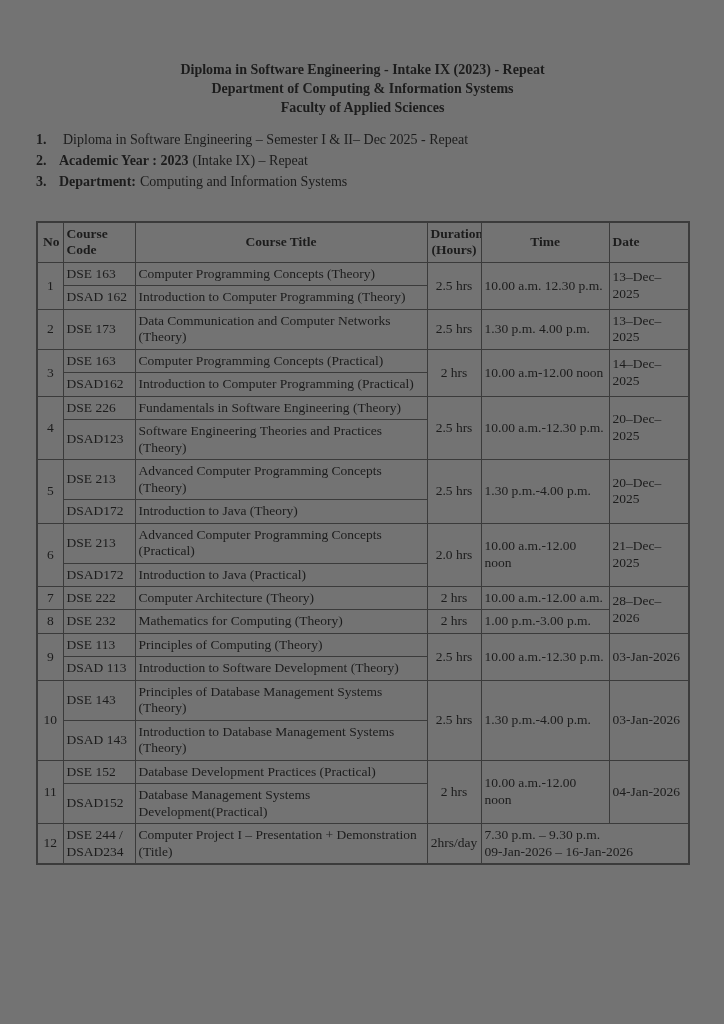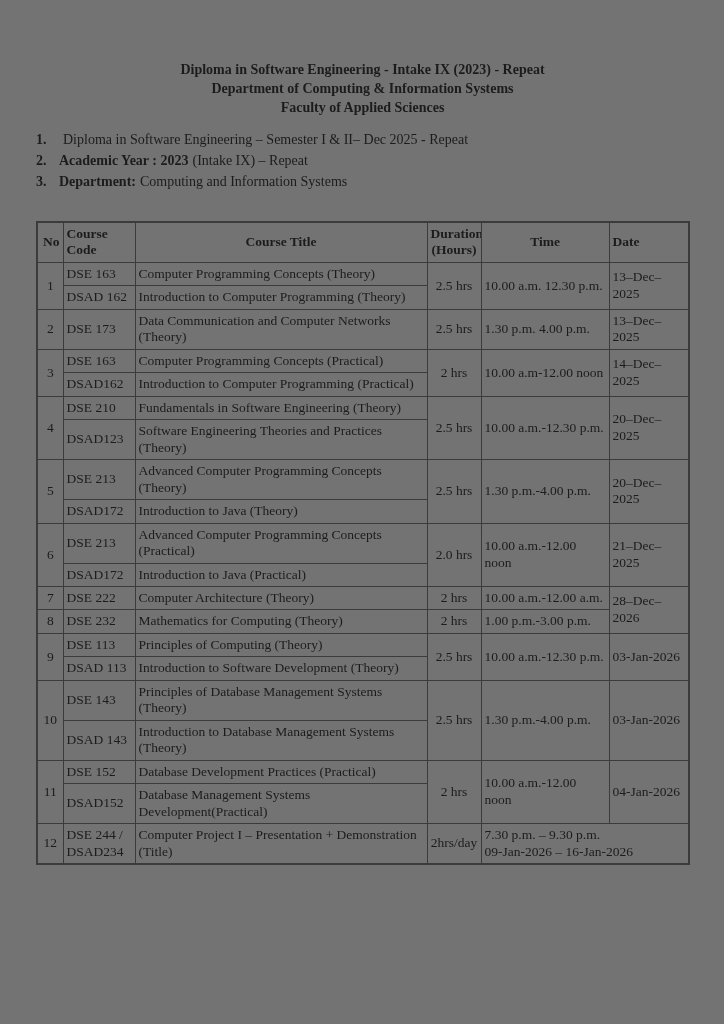--- a/index.html
+++ b/index.html
@@ -158,21 +158,21 @@
         <td class="c-time" rowspan="2">10.00 a.m-12.00 noon</td>
         <td class="c-date" rowspan="2">14–Dec–2025</td>
       </tr>
       <tr>
         <td class="c-code">DSAD162</td>
         <td class="c-title">Introduction to Computer Programming (Practical)</td>
       </tr>
 
       <tr>
         <td class="c-no" rowspan="2">4</td>
-        <td class="c-code">DSE 210</td>
+        <td class="c-code">DSE 226</td>
         <td class="c-title">Fundamentals in Software Engineering (Theory)</td>
         <td class="c-dur" rowspan="2">2.5 hrs</td>
         <td class="c-time" rowspan="2">10.00 a.m.-12.30 p.m.</td>
         <td class="c-date" rowspan="2">20–Dec–2025</td>
       </tr>
       <tr>
         <td class="c-code">DSAD123</td>
         <td class="c-title">Software Engineering Theories and Practices (Theory)</td>
       </tr>
 

